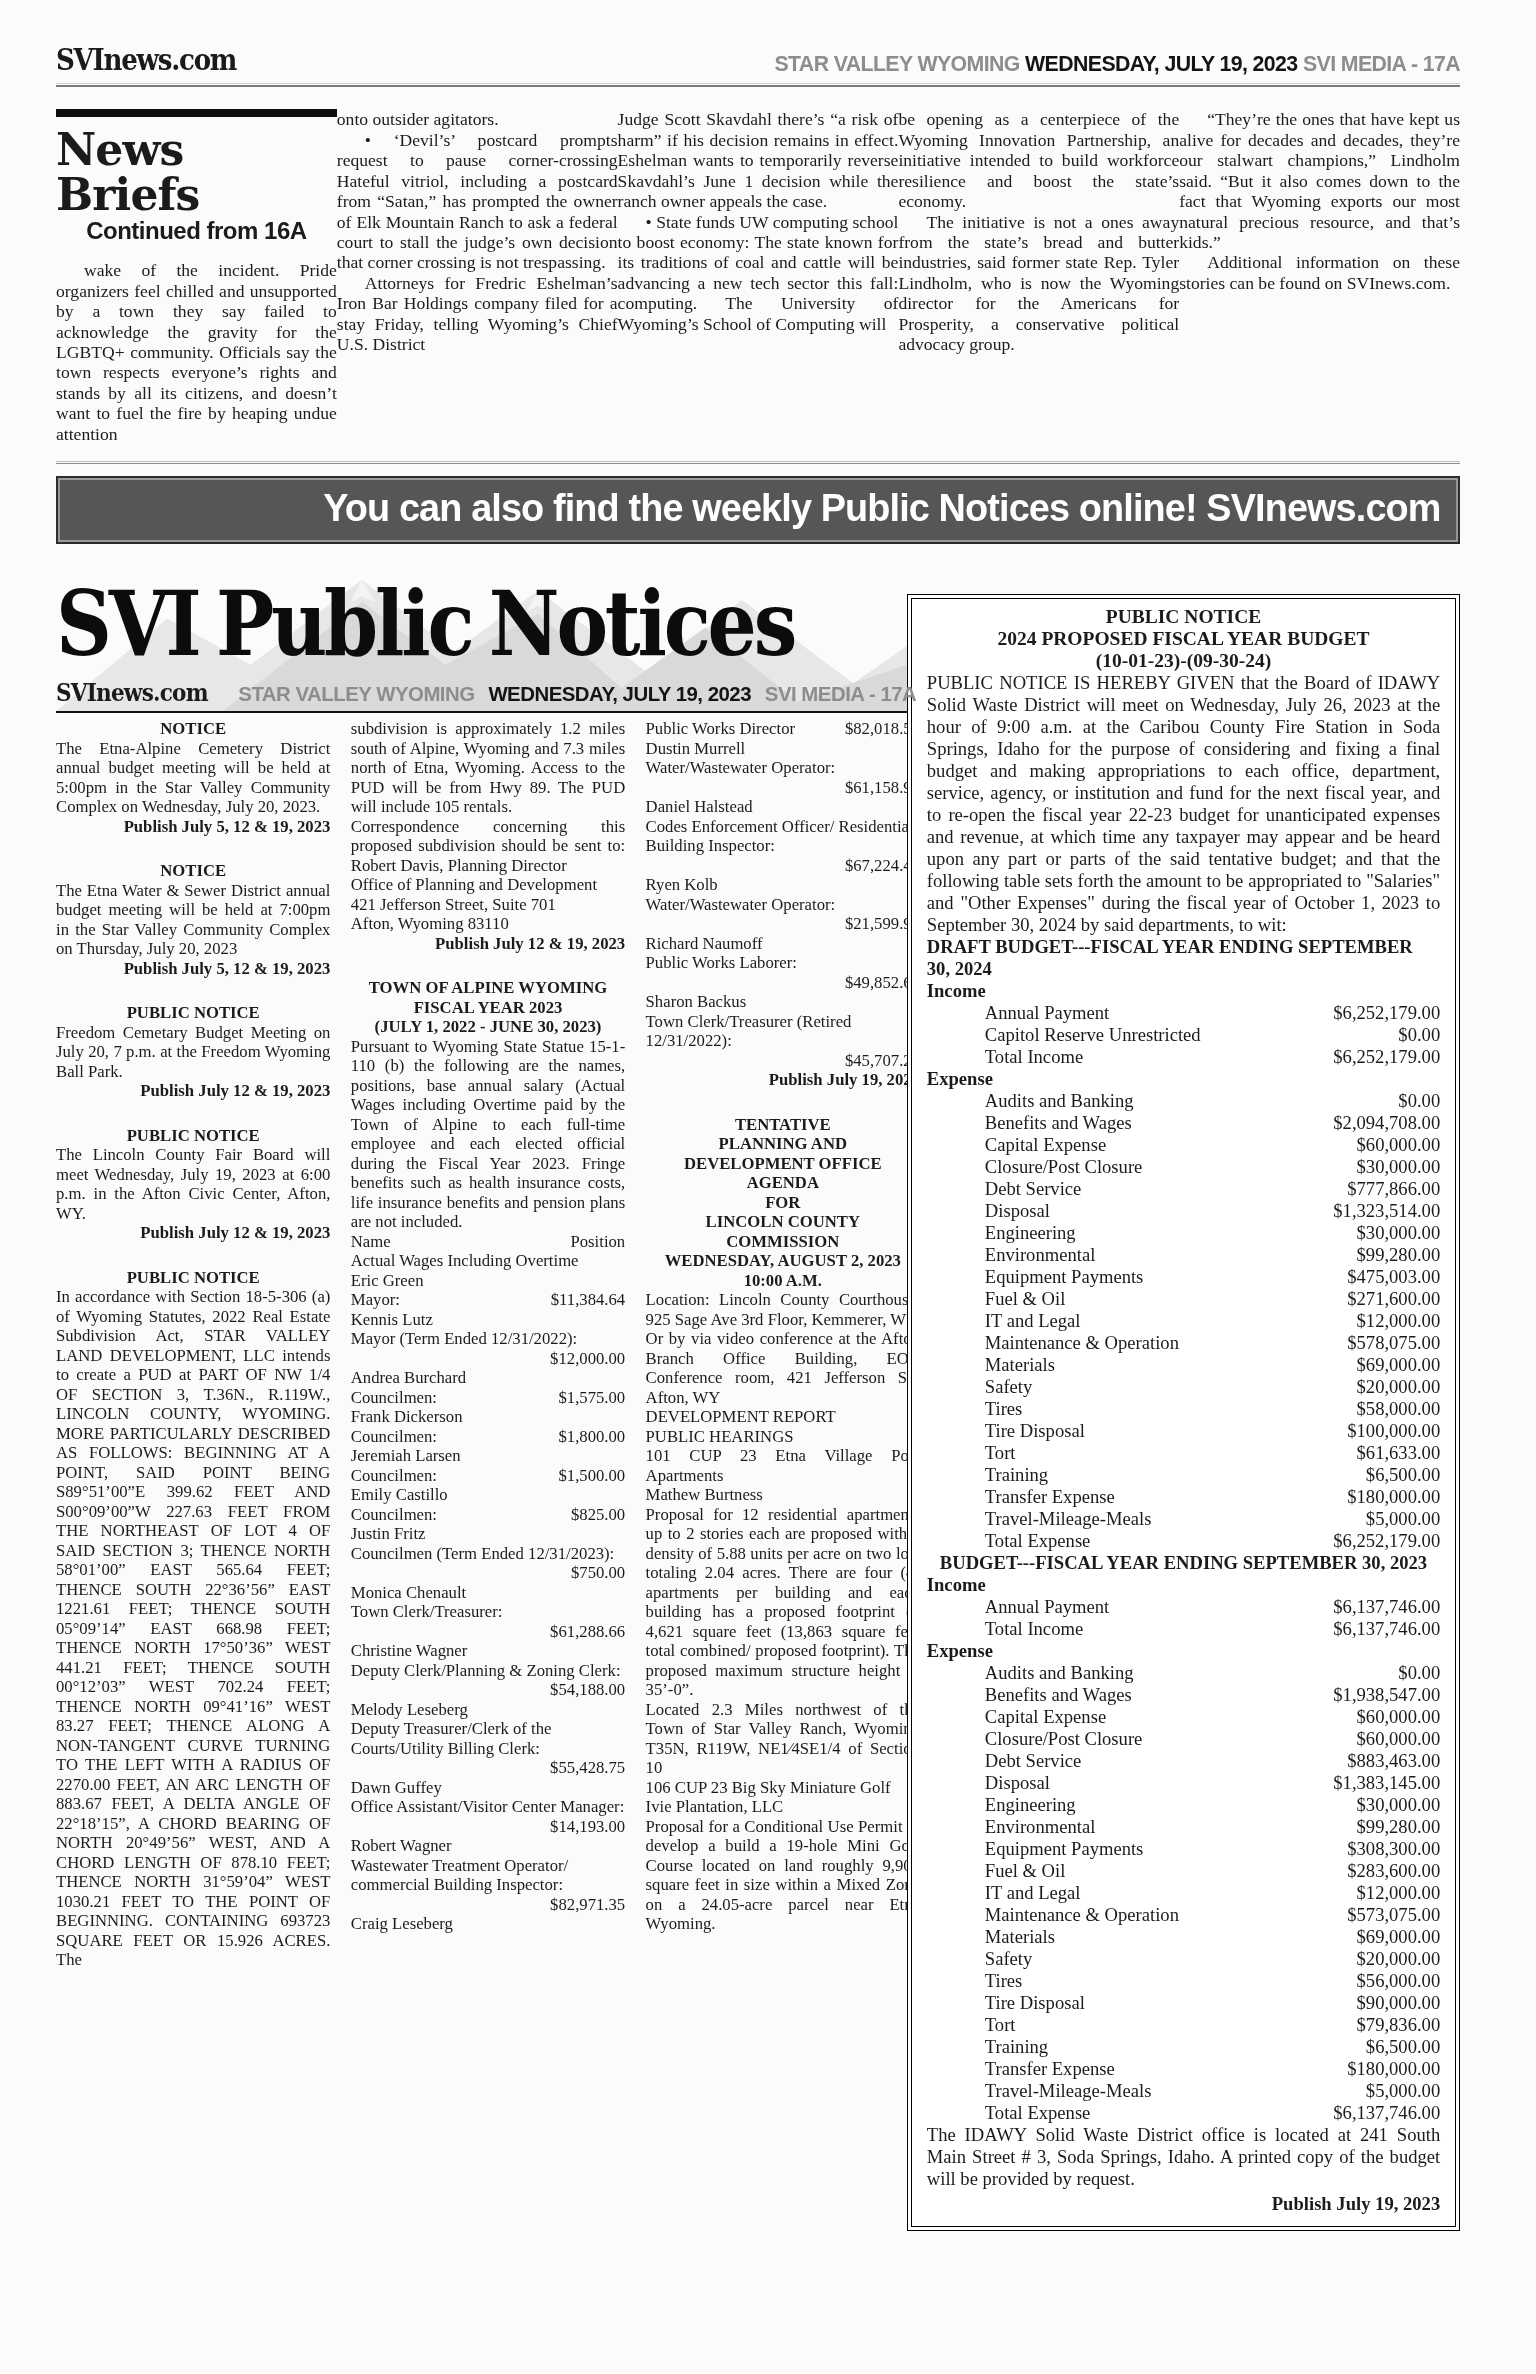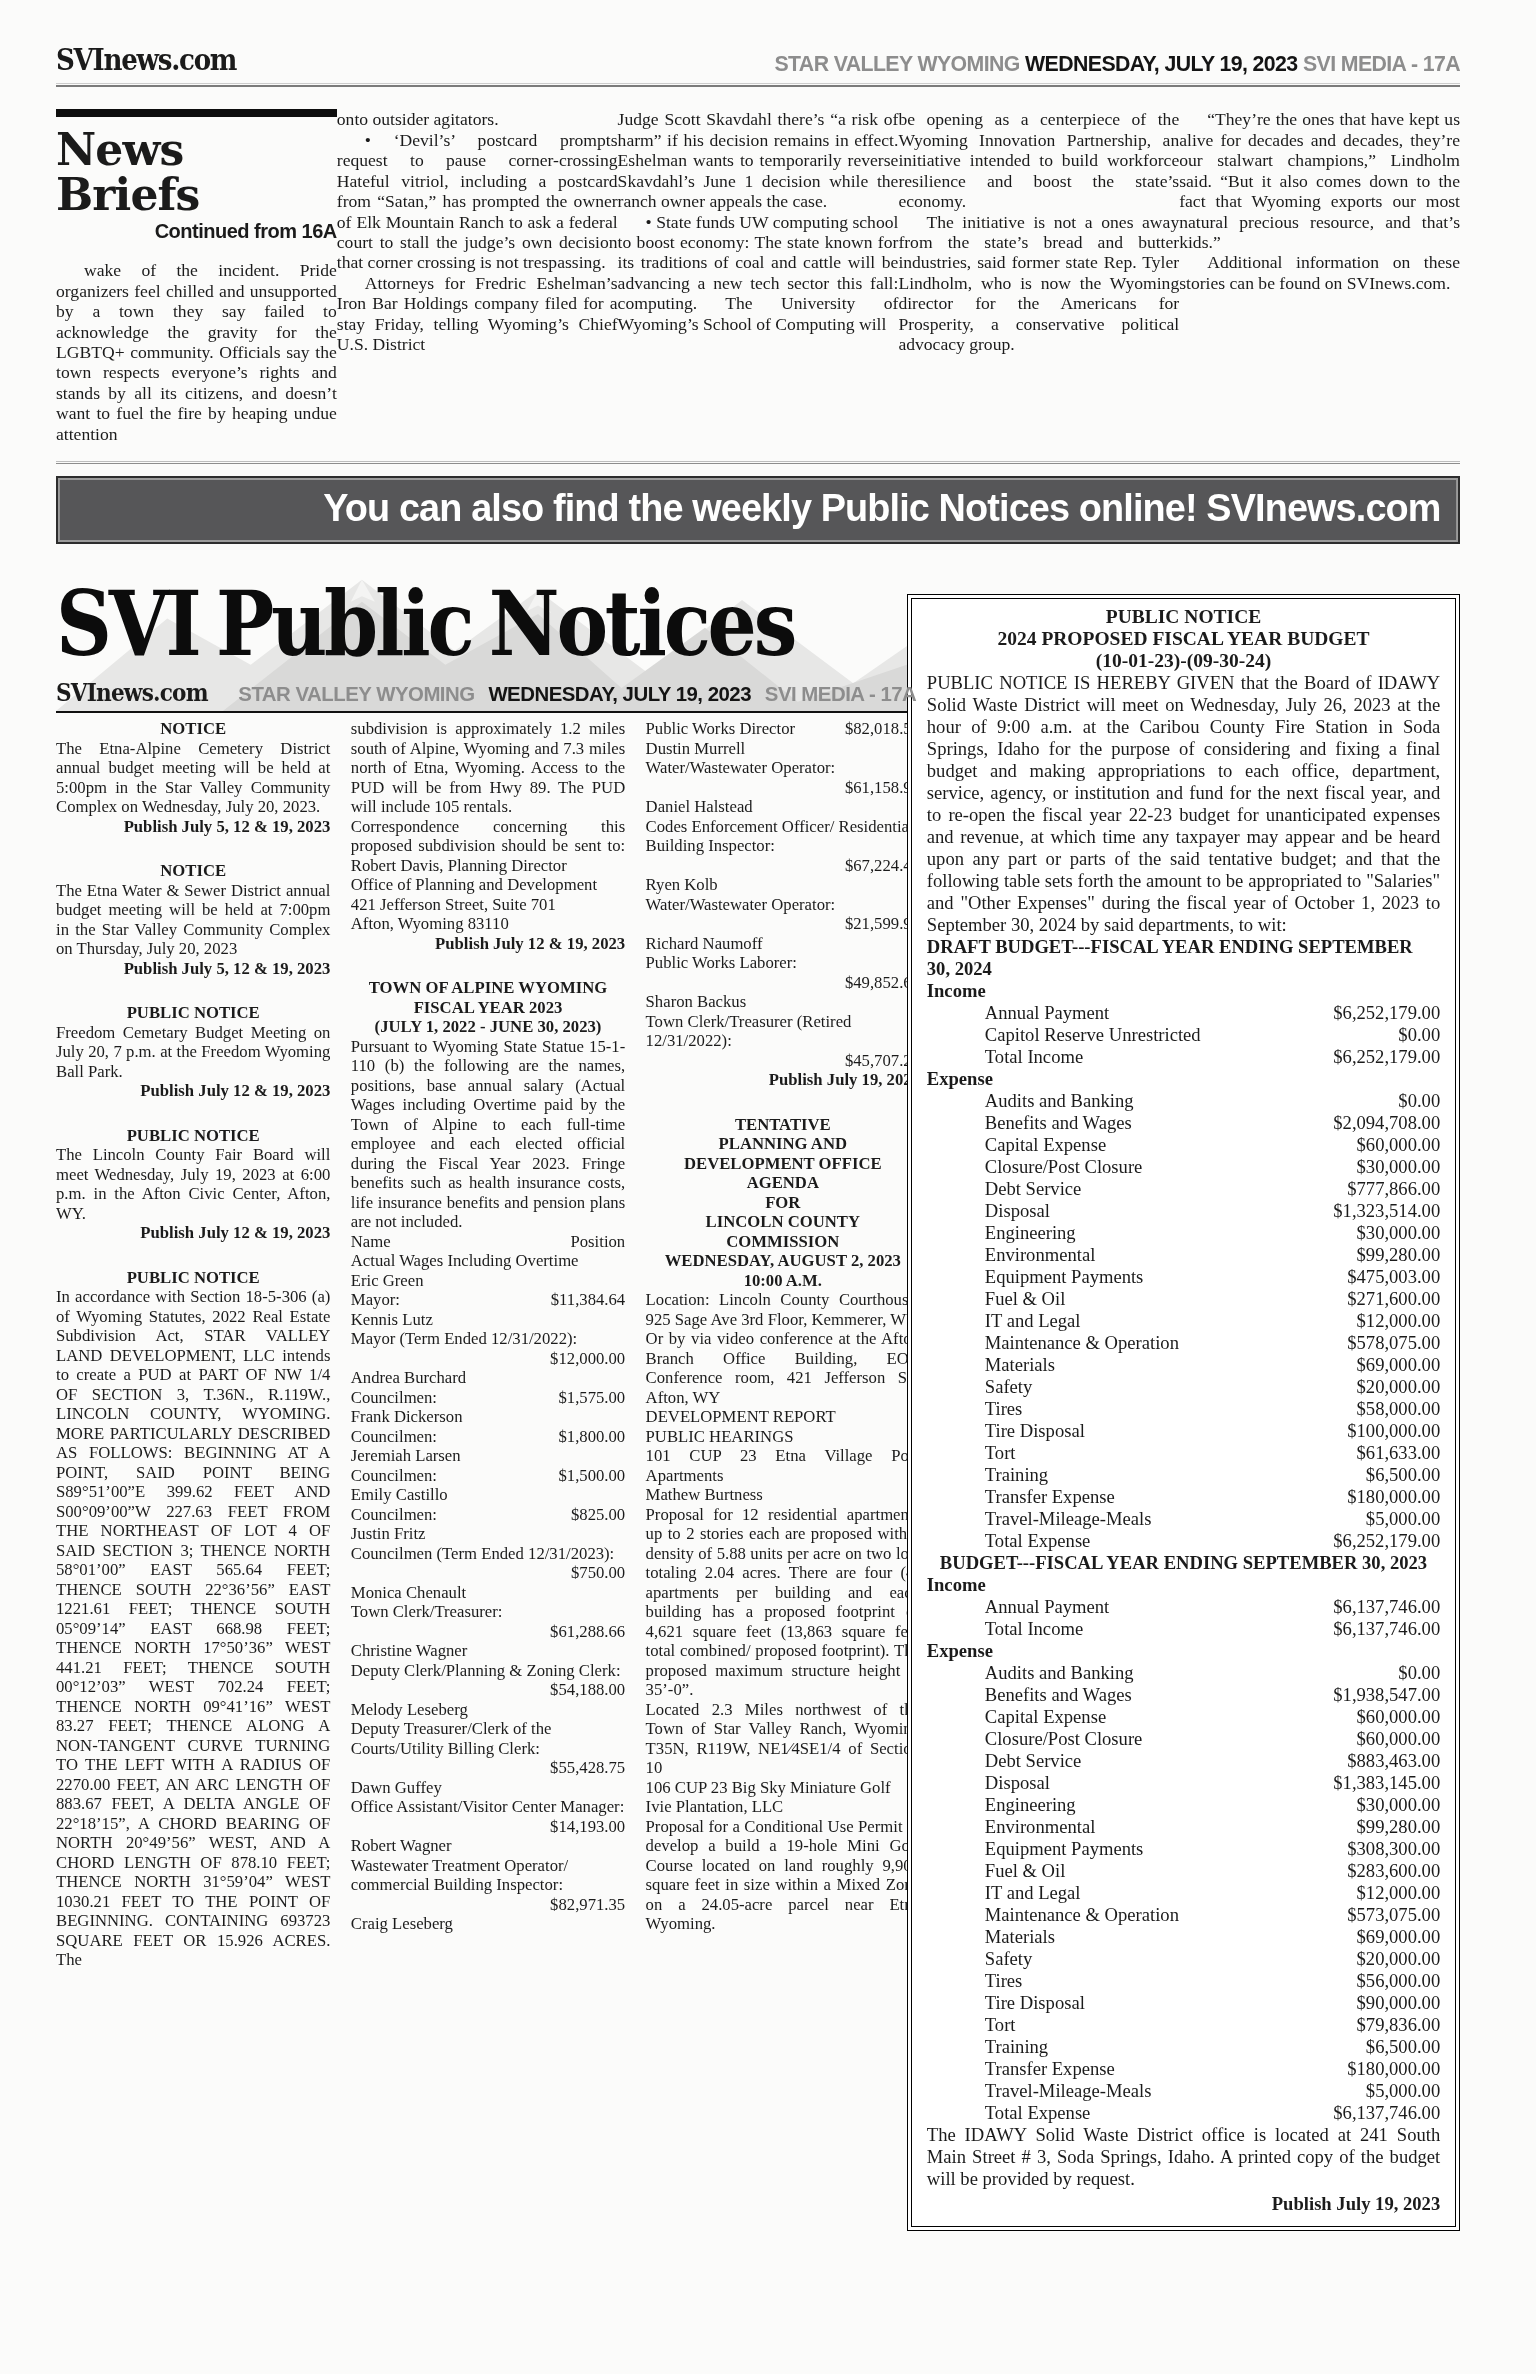--- a/index.html
+++ b/index.html
@@ -13,21 +13,21 @@
   .txt-gray{color:#8d8d8d;} .txt-blk{color:#141414;}
   .rule-top{height:1.9px;border-top:0.9px solid #cdcdcd;border-bottom:2.8px solid #7b7b7b;}
 
   
   .briefs{display:flex;margin-top:22px;}
   .nb-col{flex:1 1 0;font-size:17.6px;line-height:20.4px;text-align:justify;}
   .nb-col p{margin:0;text-indent:28px;}
   .nb-col p.flush{text-indent:0;}
   .nb-bar{height:7.4px;background:#0e0e0e;margin-bottom:11px;}
   .nb-title{font-family:"DejaVu Serif",serif;font-weight:bold;font-size:44px;line-height:1.02;letter-spacing:-0.9px;text-align:left;}
-  .nb-cont{font-family:"Liberation Sans",sans-serif;font-weight:bold;font-size:20px;margin:3.7px 0 18.6px;text-align:right;letter-spacing:-0.5px;}
+  .nb-cont{font-family:"Liberation Sans",sans-serif;font-weight:bold;font-size:24px;margin:3.7px 0 18.6px;text-align:center;letter-spacing:-0.5px;}
   .rule-mid{margin-top:16.7px;height:0.9px;border-top:0.9px solid #bdbdbd;border-bottom:1.9px solid #8d8d8d;}
 
   
   .banner{margin-top:12px;background:#565658;border:2.8px solid #2d2d2d;box-shadow:inset 0 0 0 1.9px #9b9b9b;color:#fff;text-align:right;padding:8.3px 0 12px;}
   .banner span{font-family:"Liberation Sans",sans-serif;font-weight:bold;font-size:39px;letter-spacing:-0.9px;display:inline-block;transform:scaleX(.97);}
 
   
   .lower{position:relative;margin-top:9.3px;min-height:1725px;}
   .masthead{width:864px;height:158px;position:relative;border-bottom:2.8px solid #101010;}
   .mast-art{position:absolute;left:0;bottom:0;width:864px;height:148px;z-index:0;}

